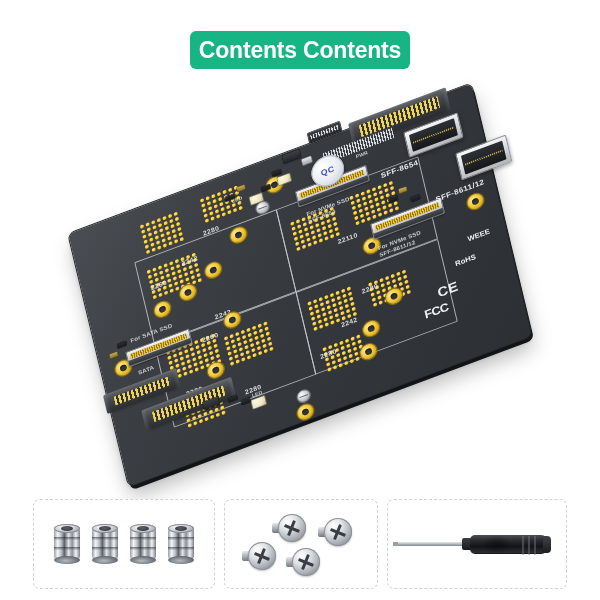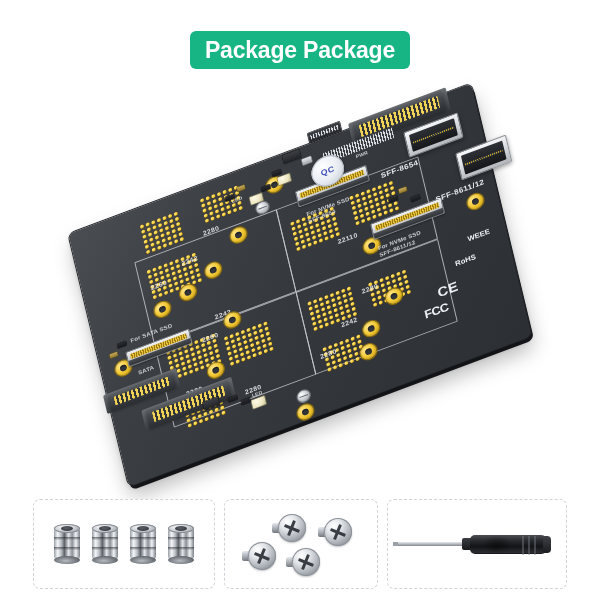--- a/index.html
+++ b/index.html
@@ -453,21 +453,21 @@
     left: 150px; top: 2.5px;
     width: 8px; height: 17px;
     background: linear-gradient(180deg,#3f4247,#1a1c1f);
     border-radius: 2px 4px 4px 2px;
   }
 </style>
 </head>
 <body>
 
 <div id="header-banner">
-  <div id="header-title">Package Package</div>
+  <div id="header-title">Contents Contents</div>
 </div>
 
 <div id="product-stage">
   <div id="pcb-space">
 
     <div id="pcb-edge" class="pcb-layer"></div>
 
     <div id="pcb-board" class="pcb-layer">
 
       <div class="silk-box" style="left:58px;  top:58px;  width:150px; height:96px;"></div>

